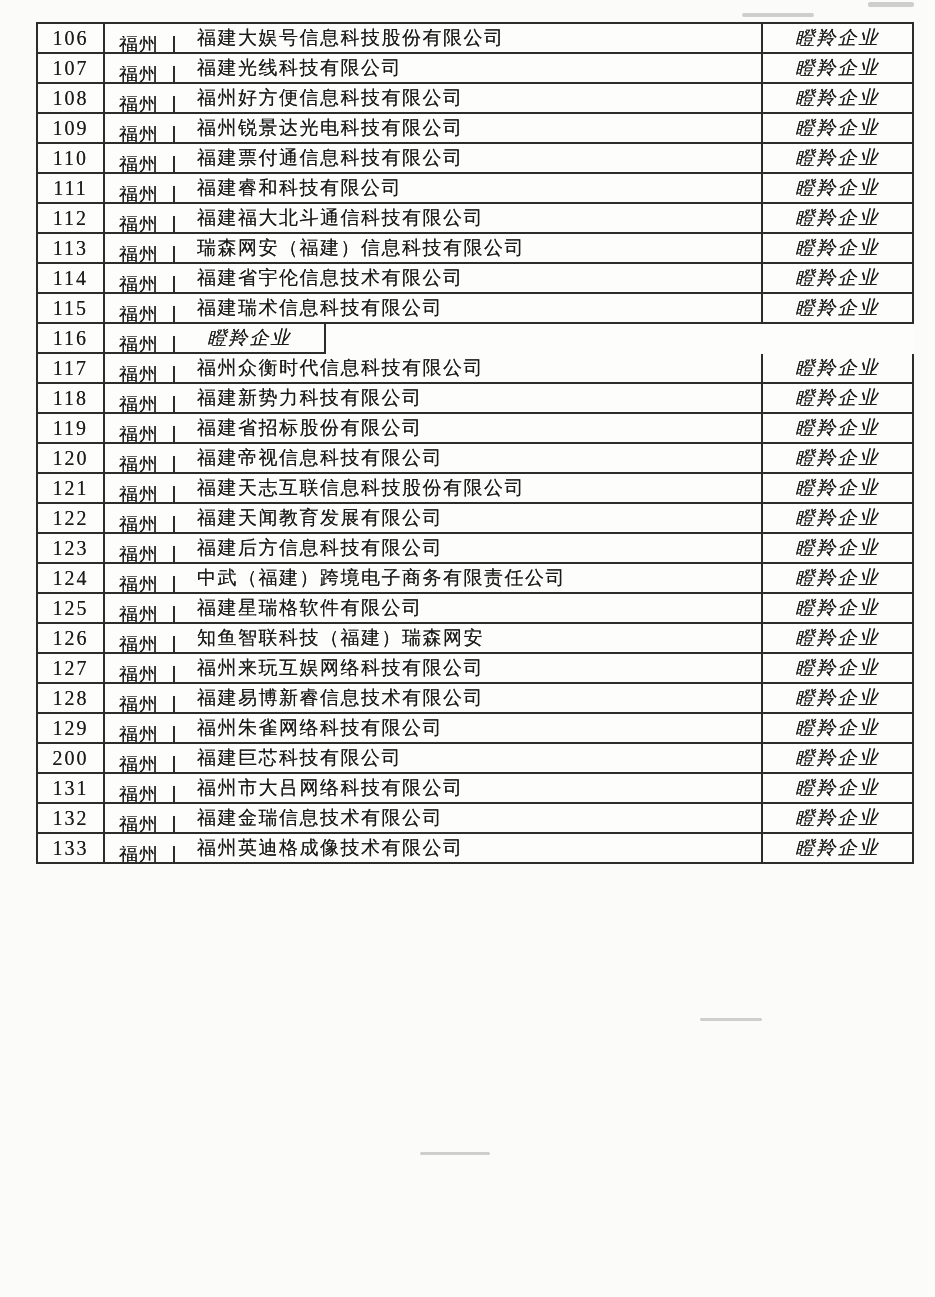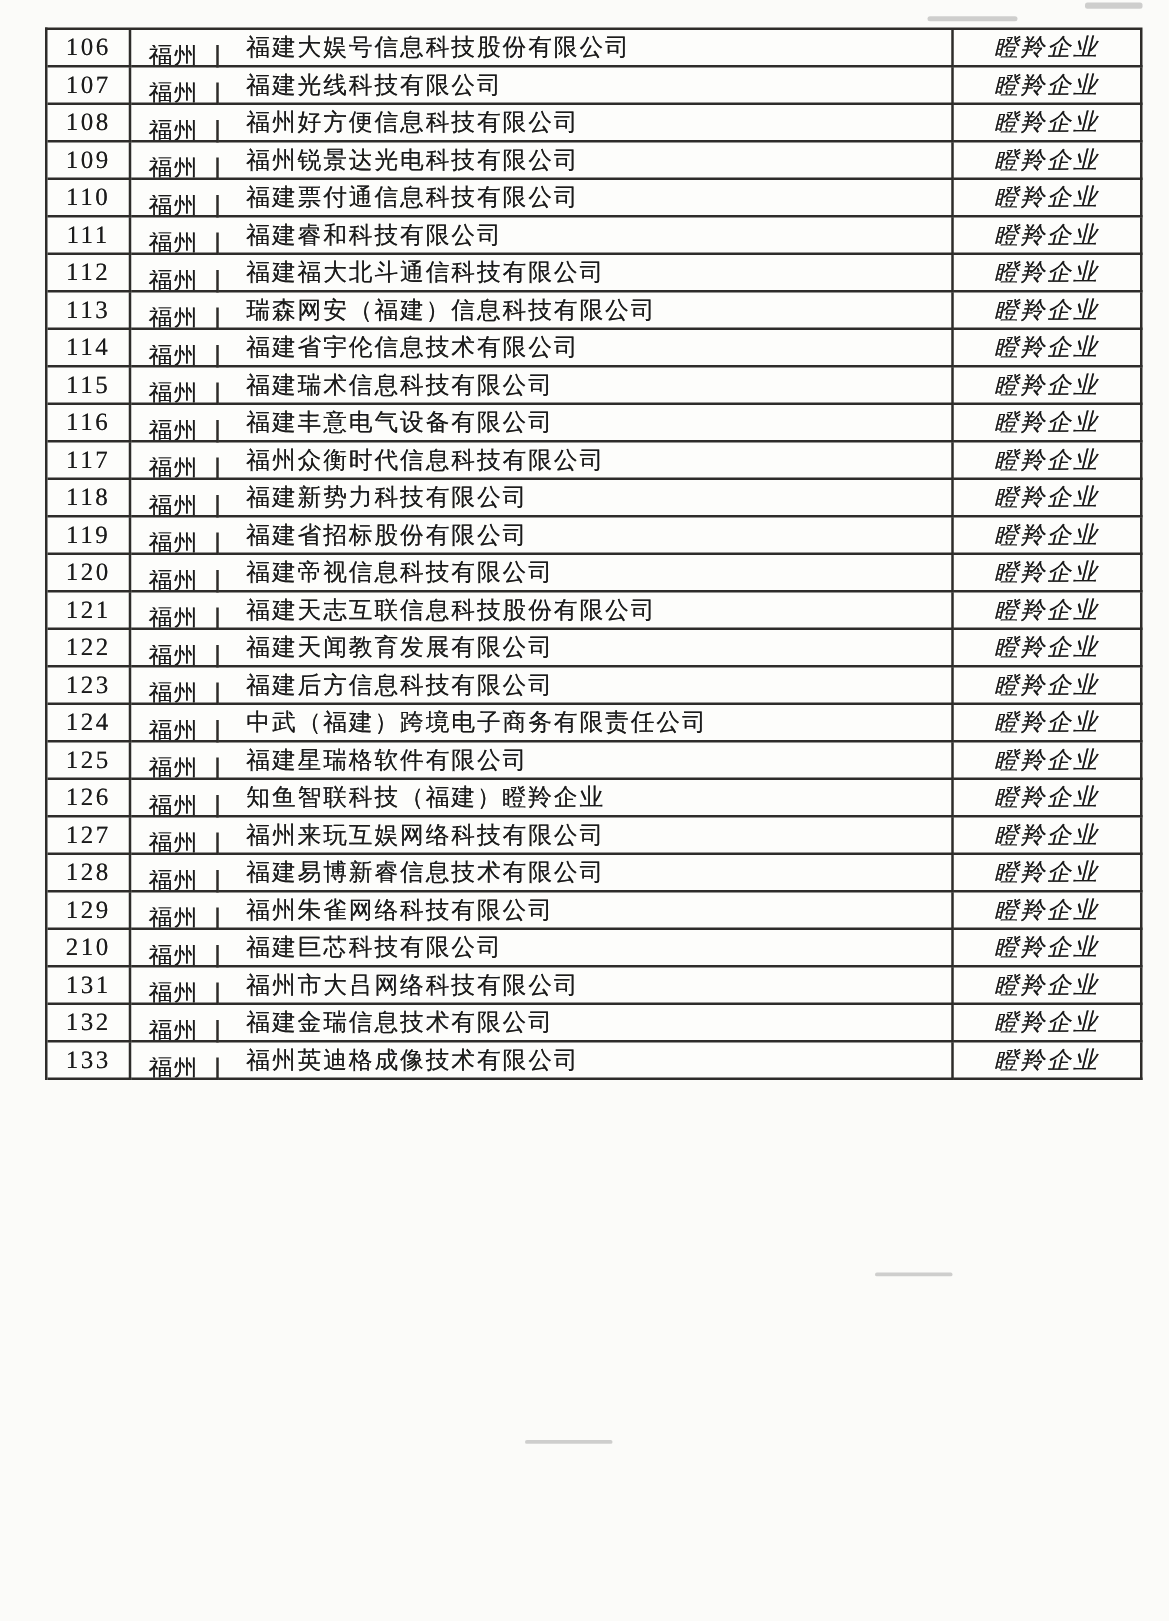--- a/index.html
+++ b/index.html
@@ -159,21 +159,20 @@
   <div class="row">
     <div class="cell c-no">115</div>
     <div class="cell c-city">福州</div>
     <div class="cell c-company">福建瑞术信息科技有限公司</div>
     <div class="cell c-cat">瞪羚企业</div>
   </div>
 
   <div class="row">
     <div class="cell c-no">116</div>
     <div class="cell c-city">福州</div>
-    <div class="cell c-company">福建丰意电气设备有限公司</div>
     <div class="cell c-cat">瞪羚企业</div>
   </div>
 
   <div class="row">
     <div class="cell c-no">117</div>
     <div class="cell c-city">福州</div>
     <div class="cell c-company">福州众衡时代信息科技有限公司</div>
     <div class="cell c-cat">瞪羚企业</div>
   </div>
 
@@ -229,21 +228,21 @@
   <div class="row">
     <div class="cell c-no">125</div>
     <div class="cell c-city">福州</div>
     <div class="cell c-company">福建星瑞格软件有限公司</div>
     <div class="cell c-cat">瞪羚企业</div>
   </div>
 
   <div class="row">
     <div class="cell c-no">126</div>
     <div class="cell c-city">福州</div>
-    <div class="cell c-company">知鱼智联科技（福建）瞪羚企业</div>
+    <div class="cell c-company">知鱼智联科技（福建）瑞森网安</div>
     <div class="cell c-cat">瞪羚企业</div>
   </div>
 
   <div class="row">
     <div class="cell c-no">127</div>
     <div class="cell c-city">福州</div>
     <div class="cell c-company">福州来玩互娱网络科技有限公司</div>
     <div class="cell c-cat">瞪羚企业</div>
   </div>
 
@@ -255,21 +254,21 @@
   </div>
 
   <div class="row">
     <div class="cell c-no">129</div>
     <div class="cell c-city">福州</div>
     <div class="cell c-company">福州朱雀网络科技有限公司</div>
     <div class="cell c-cat">瞪羚企业</div>
   </div>
 
   <div class="row">
-    <div class="cell c-no">210</div>
+    <div class="cell c-no">200</div>
     <div class="cell c-city">福州</div>
     <div class="cell c-company">福建巨芯科技有限公司</div>
     <div class="cell c-cat">瞪羚企业</div>
   </div>
 
   <div class="row">
     <div class="cell c-no">131</div>
     <div class="cell c-city">福州</div>
     <div class="cell c-company">福州市大吕网络科技有限公司</div>
     <div class="cell c-cat">瞪羚企业</div>

